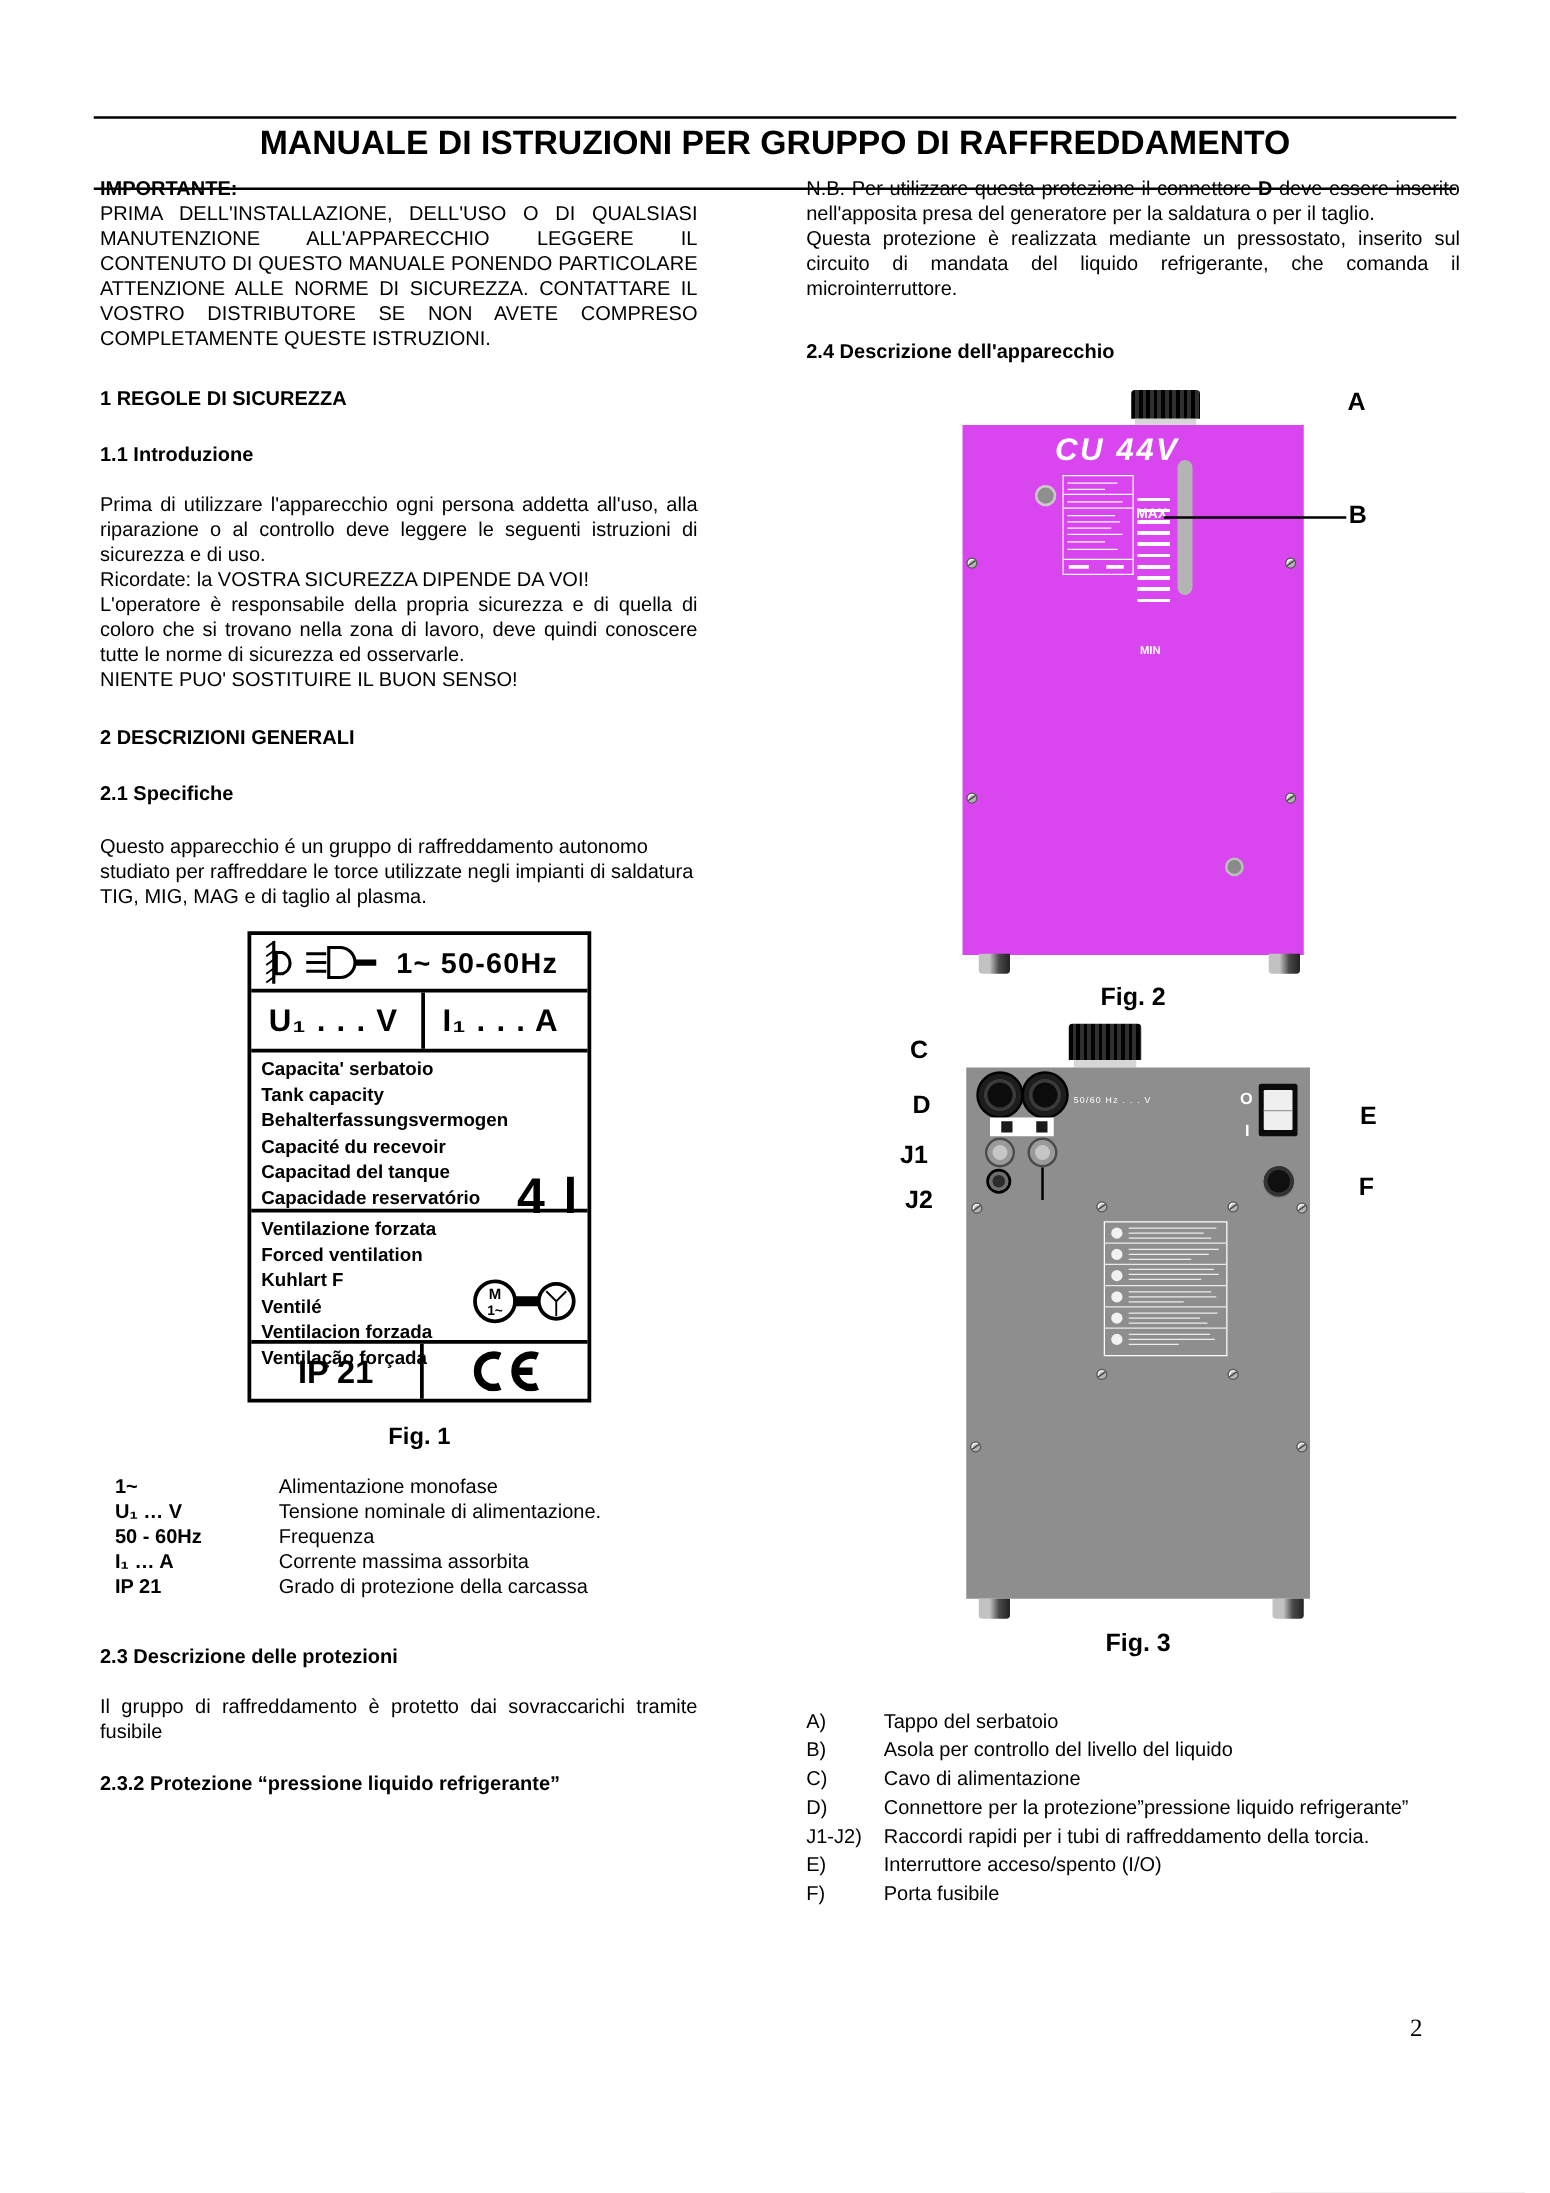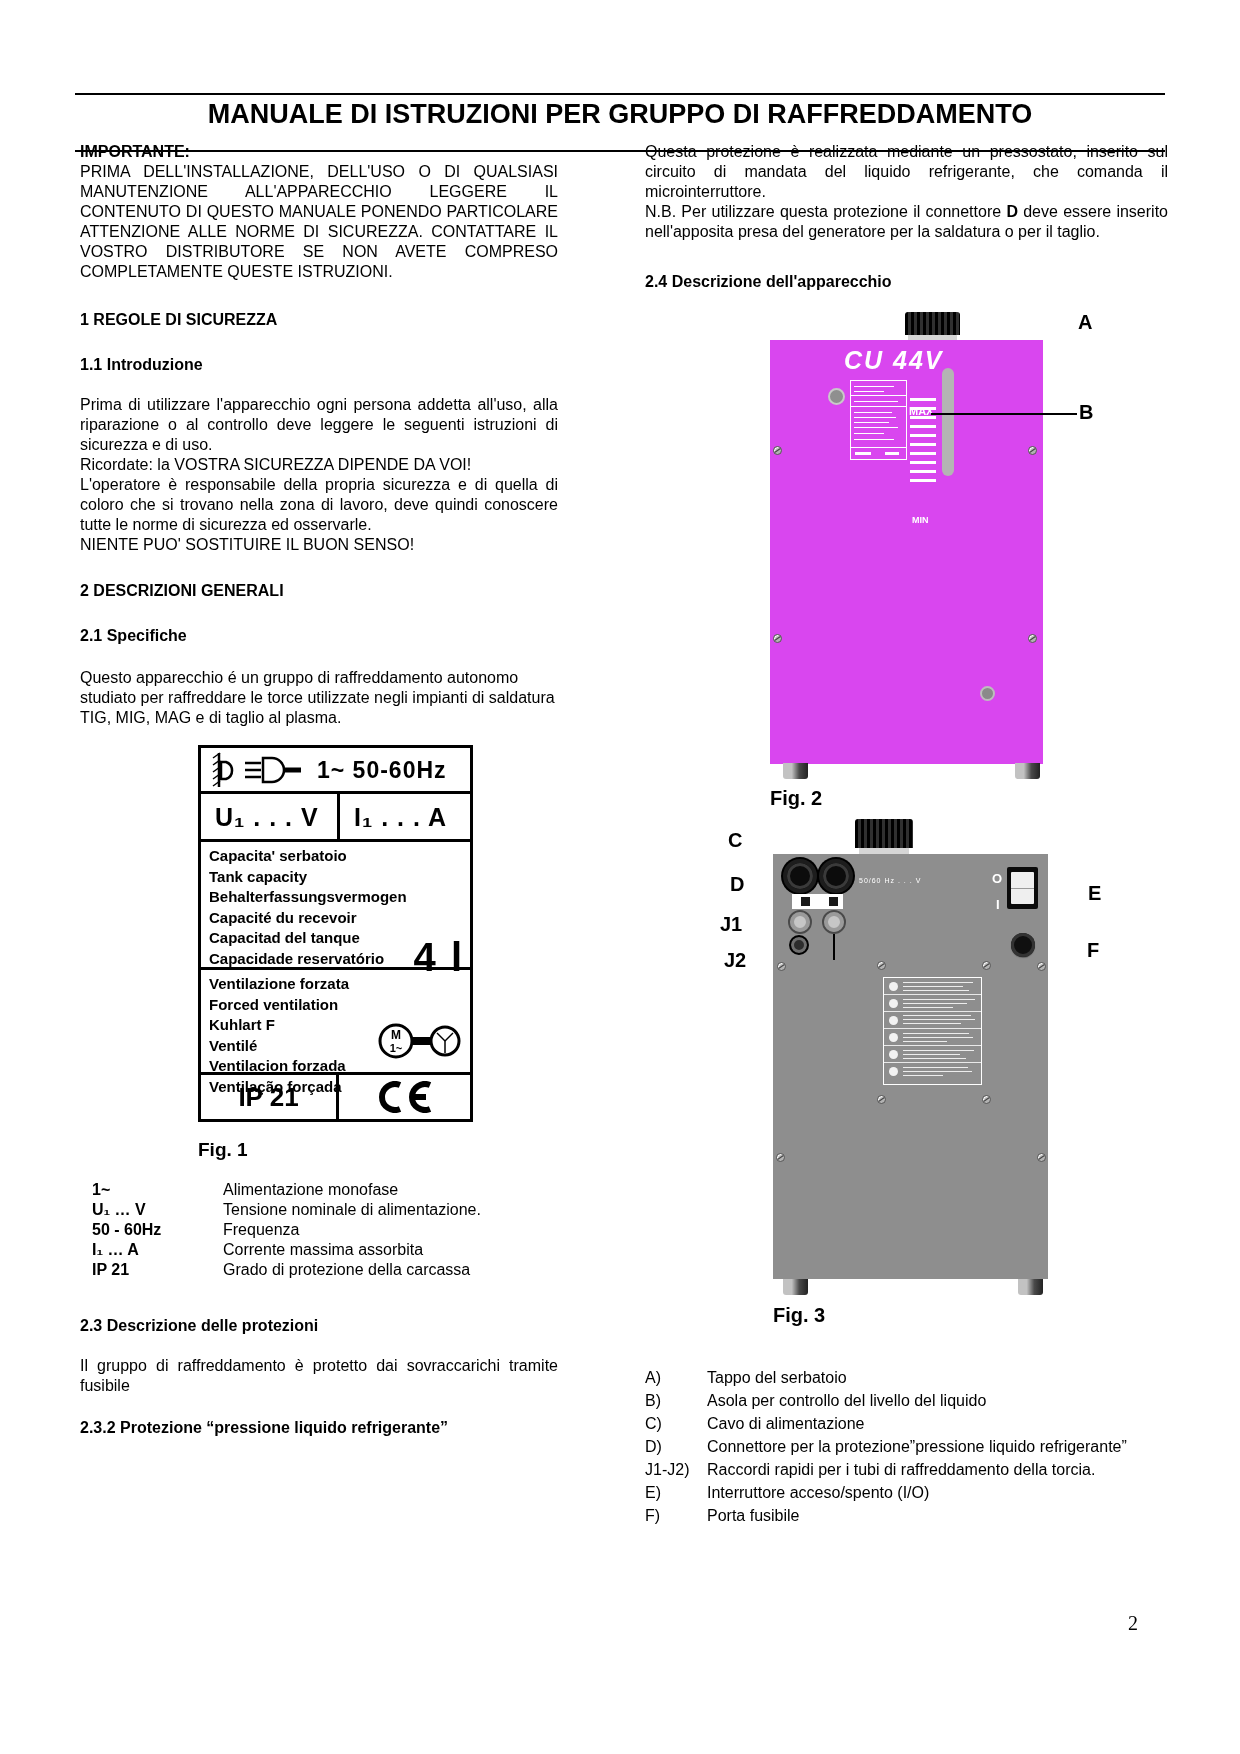--- a/index.html
+++ b/index.html
@@ -33,21 +33,21 @@
   .f1cell.c1 { width:136px; }
   .f1cell.c2 { flex:1; border-left:3px solid #000; }
   .f1r3 { height:128px; padding:4px 0 0 8px; }
   .f1r4 { height:105px; padding:4px 0 0 8px; }
   .f1line { font-size:15px; font-weight:bold; line-height:20.5px; white-space:nowrap; }
   .tankval { position:absolute; right:6px; bottom:0px; font-size:40px; font-weight:bold; letter-spacing:2px; }
   .ventico { position:absolute; right:6px; bottom:10px; }
   .f1r5 { height:44px; display:flex; }
   .f1r5 .ip { width:135px; display:flex; align-items:center; justify-content:center; font-size:26px; font-weight:bold; }
   .f1r5 .ce { flex:1; border-left:3px solid #000; display:flex; align-items:center; justify-content:center; }
-  .figcap { font-weight:bold; font-size:19px; text-align:left; }
+  .figcap { font-weight:bold; font-size:19px; text-align:center; }
   .cap1 { width:275px; margin-left:118px; margin-top:18px; }
 
   
   .legend1 { margin-top:20px; padding-left:12px; line-height:20px; }
   .l1row { display:flex; }
   .l1term { width:131px; flex:none; font-weight:bold; }
 
   
   .figwrap { position:relative; height:515px; }
   .cap-knob { position:absolute; background:repeating-linear-gradient(90deg,#000 0 3px,#303030 3px 6px); border-radius:3px 3px 0 0; }
@@ -211,22 +211,22 @@
           <span>Grado di protezione della carcassa</span>
         </div>
     </div>
 
     <div class="h mt36">2.3 Descrizione delle protezioni</div>
     <p class="just mt20">Il gruppo di raffreddamento è protetto dai sovraccarichi tramite fusibile</p>
     <div class="h mt22">2.3.2 Protezione “pressione liquido refrigerante”</div>
   </div>
 
   <div class="col col-right">
+    <p class="just"><span>N.B. Per utilizzare questa protezione il connettore </span><b>D</b><span> deve essere inserito nell'apposita presa del generatore per la saldatura o per il taglio.</span></p>
     <p class="just">Questa protezione è realizzata mediante un pressostato, inserito sul circuito di mandata del liquido refrigerante, che comanda il microinterruttore.</p>
-    <p class="just"><span>N.B. Per utilizzare questa protezione il connettore </span><b>D</b><span> deve essere inserito nell'apposita presa del generatore per la saldatura o per il taglio.</span></p>
 
     <div class="h mt30">2.4 Descrizione dell'apparecchio</div>
 
     <div class="figwrap" style="margin-top:10px">
       <div class="cap-knob" style="left:260px;top:10px;width:55px;height:23px"></div>
       <div class="cap-collar" style="left:263px;top:33px;width:49px;height:6px"></div>
 
       <div class="panel panel2" style="left:125px;top:38px;width:273px;height:424px">
         <div class="cu-model" style="left:74px;top:10px">CU 44V</div>
 

